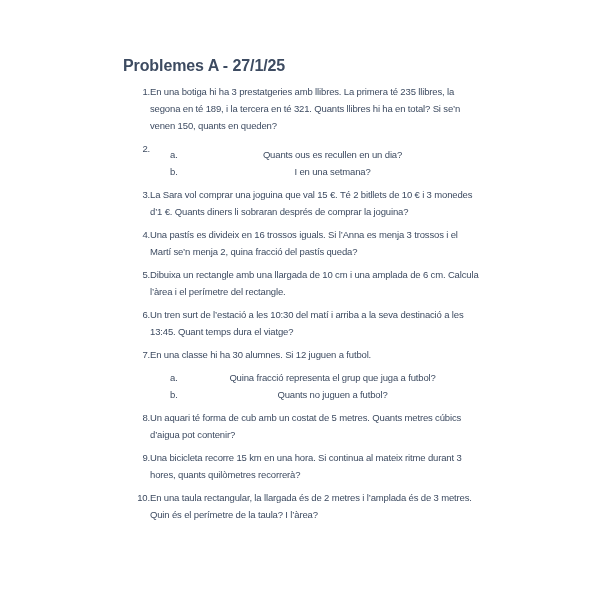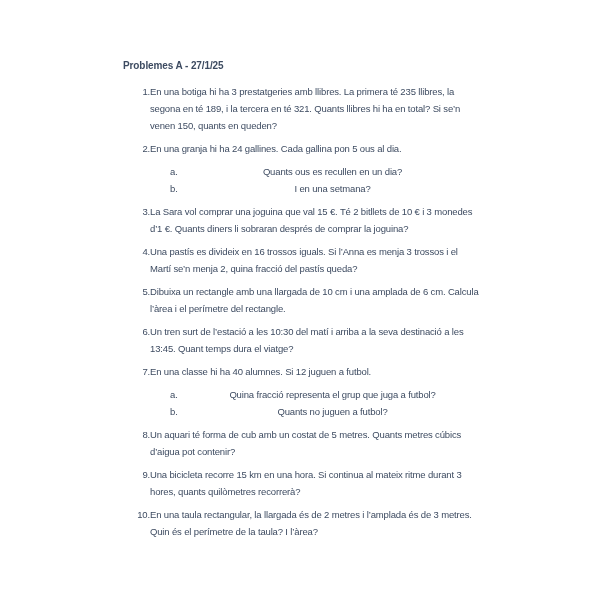--- a/index.html
+++ b/index.html
@@ -16,21 +16,21 @@
     font-family: "Liberation Sans", sans-serif;
     color: #3d4b61;
   }
   .content {
     position: absolute;
     top: 57px;
     left: 123px;
     width: 370px;
   }
   .doc-title {
-    font-size: 10px;
+    font-size: 16px;
     font-weight: bold;
     line-height: 17px;
     margin: 0 0 9px 0;
     letter-spacing: -0.1px;
   }
   .problem-list {
     margin: 0 0 0 13px;
     padding: 0;
     list-style: none;
   }
@@ -81,21 +81,20 @@
     <span class="pnum">1.</span>
     <div class="pbody">
       <div class="ptext">En una botiga hi ha 3 prestatgeries amb llibres. La primera té 235 llibres, la segona en té 189, i la tercera en té 321. Quants llibres hi ha en total? Si se’n venen 150, quants en queden?</div>
 
     </div>
   </li>
 
   <li class="problem">
     <span class="pnum">2.</span>
     <div class="pbody">
-      <div class="ptext">En una granja hi ha 24 gallines. Cada gallina pon 5 ous al dia.</div>
       <div class="sublist">
   <div class="subitem">
     <span class="sletter">a.</span>
     <span class="stext">Quants ous es recullen en un dia?</span>
   </div>
 
   <div class="subitem">
     <span class="sletter">b.</span>
     <span class="stext">I en una setmana?</span>
   </div>
@@ -131,21 +130,21 @@
     <span class="pnum">6.</span>
     <div class="pbody">
       <div class="ptext">Un tren surt de l’estació a les 10:30 del matí i arriba a la seva destinació a les 13:45. Quant temps dura el viatge?</div>
 
     </div>
   </li>
 
   <li class="problem">
     <span class="pnum">7.</span>
     <div class="pbody">
-      <div class="ptext">En una classe hi ha 40 alumnes. Si 12 juguen a futbol.</div>
+      <div class="ptext">En una classe hi ha 30 alumnes. Si 12 juguen a futbol.</div>
       <div class="sublist">
   <div class="subitem">
     <span class="sletter">a.</span>
     <span class="stext">Quina fracció representa el grup que juga a futbol?</span>
   </div>
 
   <div class="subitem">
     <span class="sletter">b.</span>
     <span class="stext">Quants no juguen a futbol?</span>
   </div>

